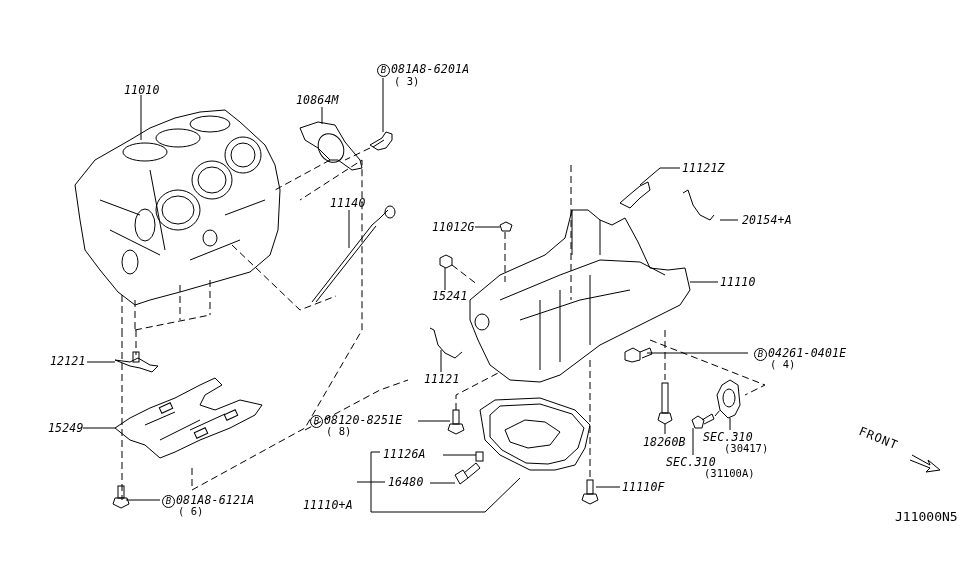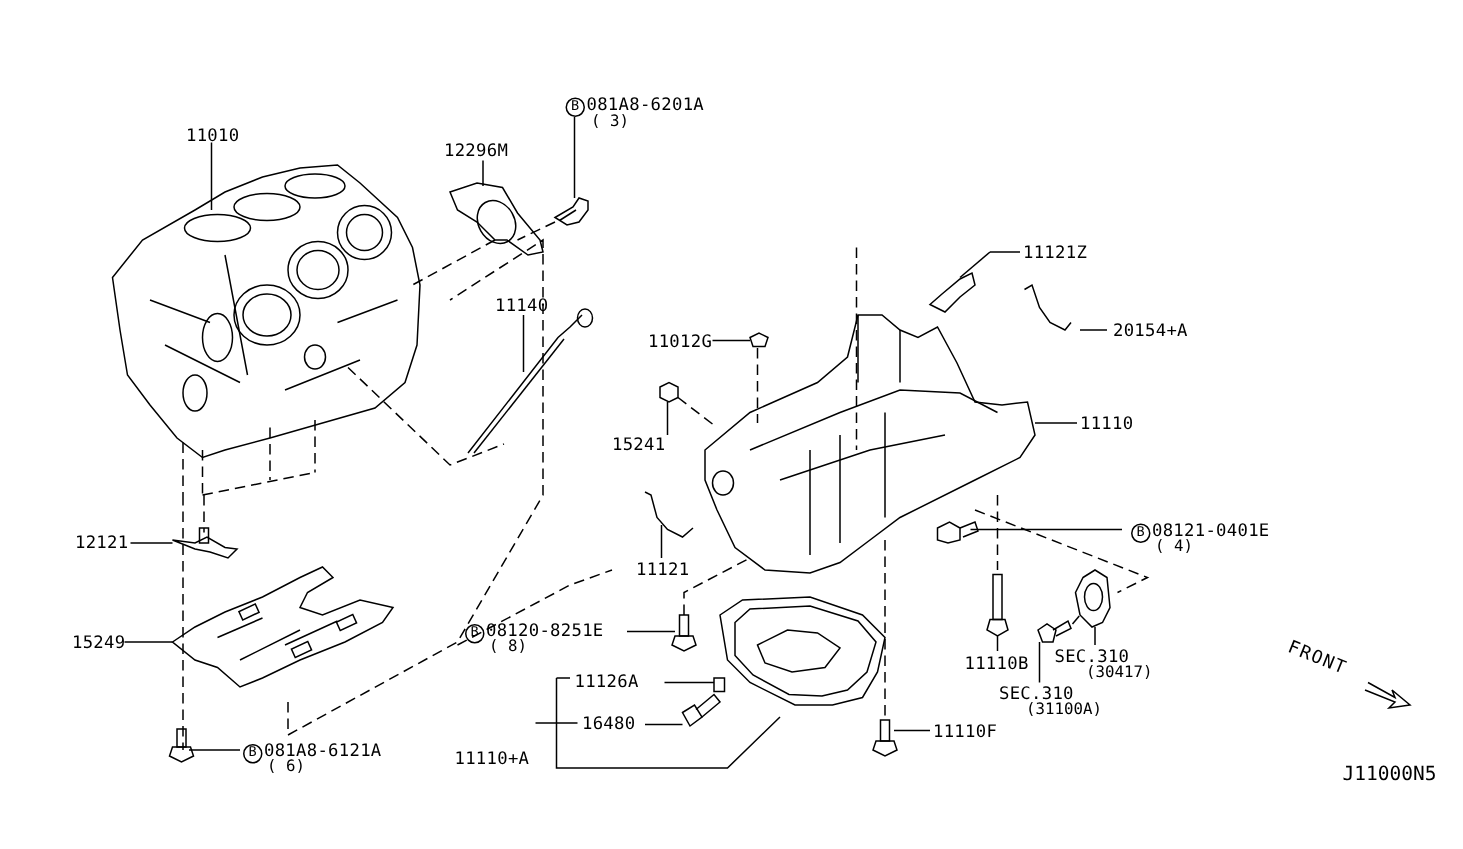--- a/index.html
+++ b/index.html
@@ -1,20 +1,20 @@
 <!DOCTYPE html>
 <html><head>
 <meta charset="utf-8">
 <style>
   html, body { margin: 0; padding: 0; background: #ffffff; }
   body { width: 975px; height: 566px; position: relative; overflow: hidden;
          font-family: "DejaVu Sans Mono", monospace; color: #000; }
   svg#diagram { position: absolute; left: 0; top: 0; }
   .lbl { position: absolute; font-size: 11.5px; line-height: 12px; white-space: nowrap;
-         letter-spacing: 0.2px; font-family: "DejaVu Sans Mono", monospace; }
+         letter-spacing: 0.2px; font-family: "DejaVu Sans Mono", monospace; font-style: italic; }
   .sub { position: absolute; font-size: 10.5px; line-height: 11px; white-space: nowrap;
          font-family: "DejaVu Sans Mono", monospace; }
   .bcirc { display: inline-block; width: 11px; height: 11px; border: 1px solid #000; border-radius: 50%;
            font-size: 9px; line-height: 11px; text-align: center; margin-right: 1px; vertical-align: 0px; }
   .front { position: absolute; font-size: 12px; transform: rotate(22deg); transform-origin: left top;
            letter-spacing: 1px; font-family: "DejaVu Sans Mono", monospace; }
   .code { position: absolute; font-size: 13px; font-family: "DejaVu Sans Mono", monospace; }
   .part { fill: none; stroke: #000; stroke-width: 1; }
   .lead { fill: none; stroke: #000; stroke-width: 1; }
   .dash { fill: none; stroke: #000; stroke-width: 1; stroke-dasharray: 7 4; }
@@ -187,41 +187,41 @@
     <rect class="part" x="587" y="480" width="6" height="14"></rect>
     <path class="part" d="M584,494 L596,494 L598,500 L590,504 L582,500 Z"></path>
   </g>
   <line class="lead" x1="596" y1="487" x2="620" y2="487"></line>
   <line class="dash" x1="590" y1="360" x2="590" y2="478"></line>
 
   <path class="part" d="M912,455 L930,465 L928,460 L940,470 L926,472 L930,468 L910,460"></path>
 </svg>
 
 <div class="lbl" style="left:124px;top:84px">11010</div>
-<div class="lbl" style="left:296px;top:94px">12296M</div>
+<div class="lbl" style="left:296px;top:94px">10864M</div>
 <div class="lbl" style="left:377px;top:63px"><span class="bcirc">B</span><span>081A8-6201A</span></div>
 <div class="sub" style="left:394px;top:76px">( 3)</div>
 <div class="lbl" style="left:330px;top:197px">11140</div>
 <div class="lbl" style="left:682px;top:162px">11121Z</div>
 <div class="lbl" style="left:742px;top:214px">20154+A</div>
 <div class="lbl" style="left:432px;top:221px">11012G</div>
-<div class="lbl" style="left:408px;top:290px">15241</div>
+<div class="lbl" style="left:432px;top:290px">15241</div>
 <div class="lbl" style="left:720px;top:276px">11110</div>
 <div class="lbl" style="left:50px;top:355px">12121</div>
 <div class="lbl" style="left:424px;top:373px">11121</div>
-<div class="lbl" style="left:754px;top:347px"><span class="bcirc">B</span><span>08121-0401E</span></div>
+<div class="lbl" style="left:754px;top:347px"><span class="bcirc">B</span><span>04261-0401E</span></div>
 <div class="sub" style="left:770px;top:359px">( 4)</div>
 <div class="lbl" style="left:48px;top:422px">15249</div>
 <div class="lbl" style="left:310px;top:414px"><span class="bcirc">B</span><span>08120-8251E</span></div>
 <div class="sub" style="left:326px;top:426px">( 8)</div>
-<div class="lbl" style="left:643px;top:436px">11110B</div>
+<div class="lbl" style="left:643px;top:436px">18260B</div>
 <div class="lbl" style="left:703px;top:431px">SEC.310</div>
 <div class="sub" style="left:724px;top:443px">(30417)</div>
 <div class="lbl" style="left:666px;top:456px">SEC.310</div>
-<div class="sub" style="left:684px;top:468px">(31100A)</div>
+<div class="sub" style="left:704px;top:468px">(31100A)</div>
 <div class="lbl" style="left:383px;top:448px">11126A</div>
 <div class="lbl" style="left:303px;top:499px">11110+A</div>
 <div class="lbl" style="left:388px;top:476px">16480</div>
 <div class="lbl" style="left:622px;top:481px">11110F</div>
 <div class="lbl" style="left:162px;top:494px"><span class="bcirc">B</span><span>081A8-6121A</span></div>
 <div class="sub" style="left:178px;top:506px">( 6)</div>
 
 <div class="front" style="left:862px;top:424px">FRONT</div>
 <div class="code" style="left:895px;top:509px">J11000N5</div>
 

